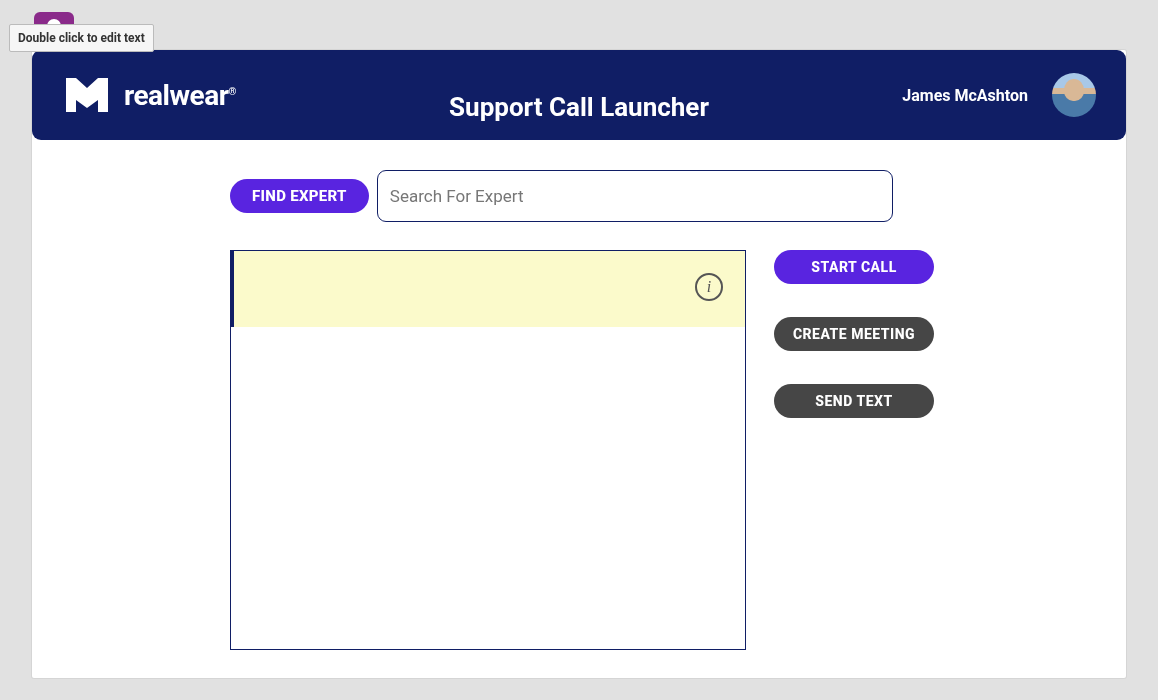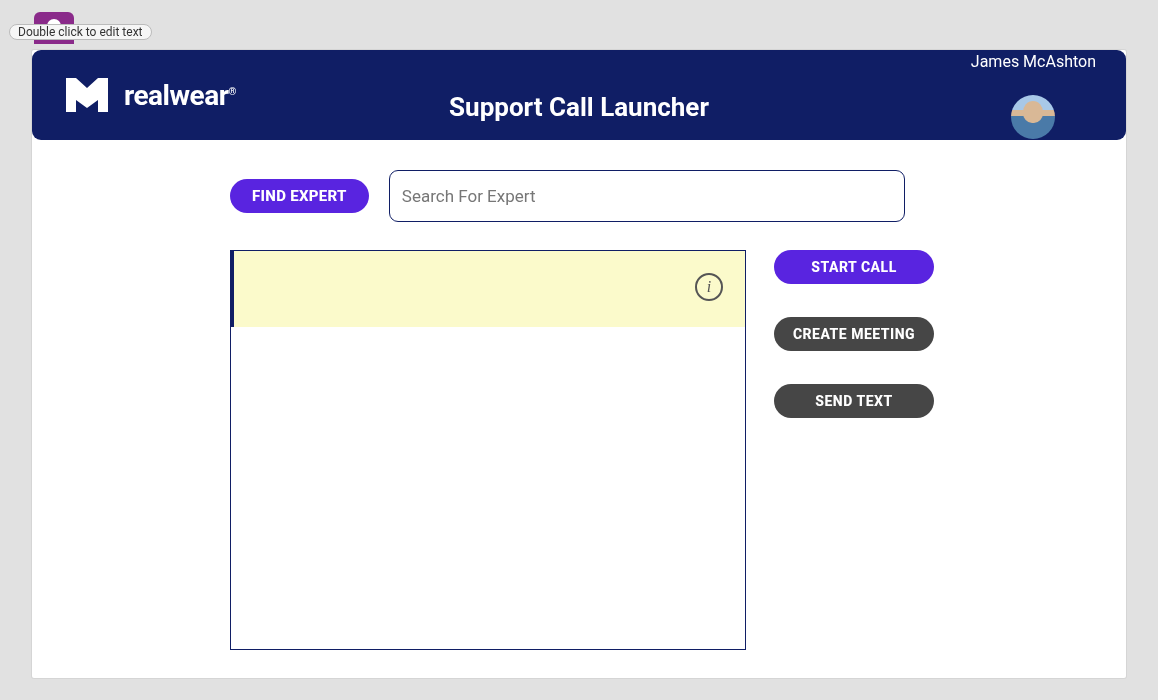--- a/index.html
+++ b/index.html
@@ -16,25 +16,26 @@
       position: relative;
       overflow: hidden;
     }
 
     .tooltip-badge {
       position: absolute;
       top: 24px;
       left: 9px;
       background: #f6f6f6;
       border: 1px solid #bbb;
-      padding: 0 8px;
+      padding: 6px 8px;
       font-size: 12px;
       color: #333;
       z-index: 10;
-      border-radius: 10px;
+      border-radius: 2px;
+      font-weight: bold;
     }
 
     .purple-chip {
       position: absolute;
       top: 12px;
       left: 34px;
       width: 40px;
       height: 32px;
       background: #8a2a8a;
       border-radius: 6px 6px 0 0;
@@ -104,23 +105,22 @@
       left: 50%;
       transform: translateX(-50%);
       margin-top: 24px;
     }
 
     .user-area {
       display: flex;
       align-items: center;
       gap: 24px;
       color: white;
-      font-weight: 400;
+      font-weight: 700;
       font-size: 16px;
-      flex-direction: column;
     }
 
     .avatar {
       width: 44px;
       height: 44px;
       border-radius: 50%;
       background: linear-gradient(#a8c8e8 0 35%, #d9b896 35% 48%, #4a7aa8 48% 100%);
       position: relative;
       overflow: hidden;
     }
@@ -133,21 +133,21 @@
       border-radius:50% 50% 45% 45%;
     }
 
     .body-area {
       padding: 30px 60px 20px 60px;
     }
 
     .search-row {
       display: flex;
       align-items: center;
-      gap: 20px;
+      gap: 8px;
       margin-left: 138px;
       margin-bottom: 28px;
     }
 
     .find-expert-btn {
       background: #5924e0;
       color: white;
       border: none;
       border-radius: 999px;
       padding: 8px 22px;

